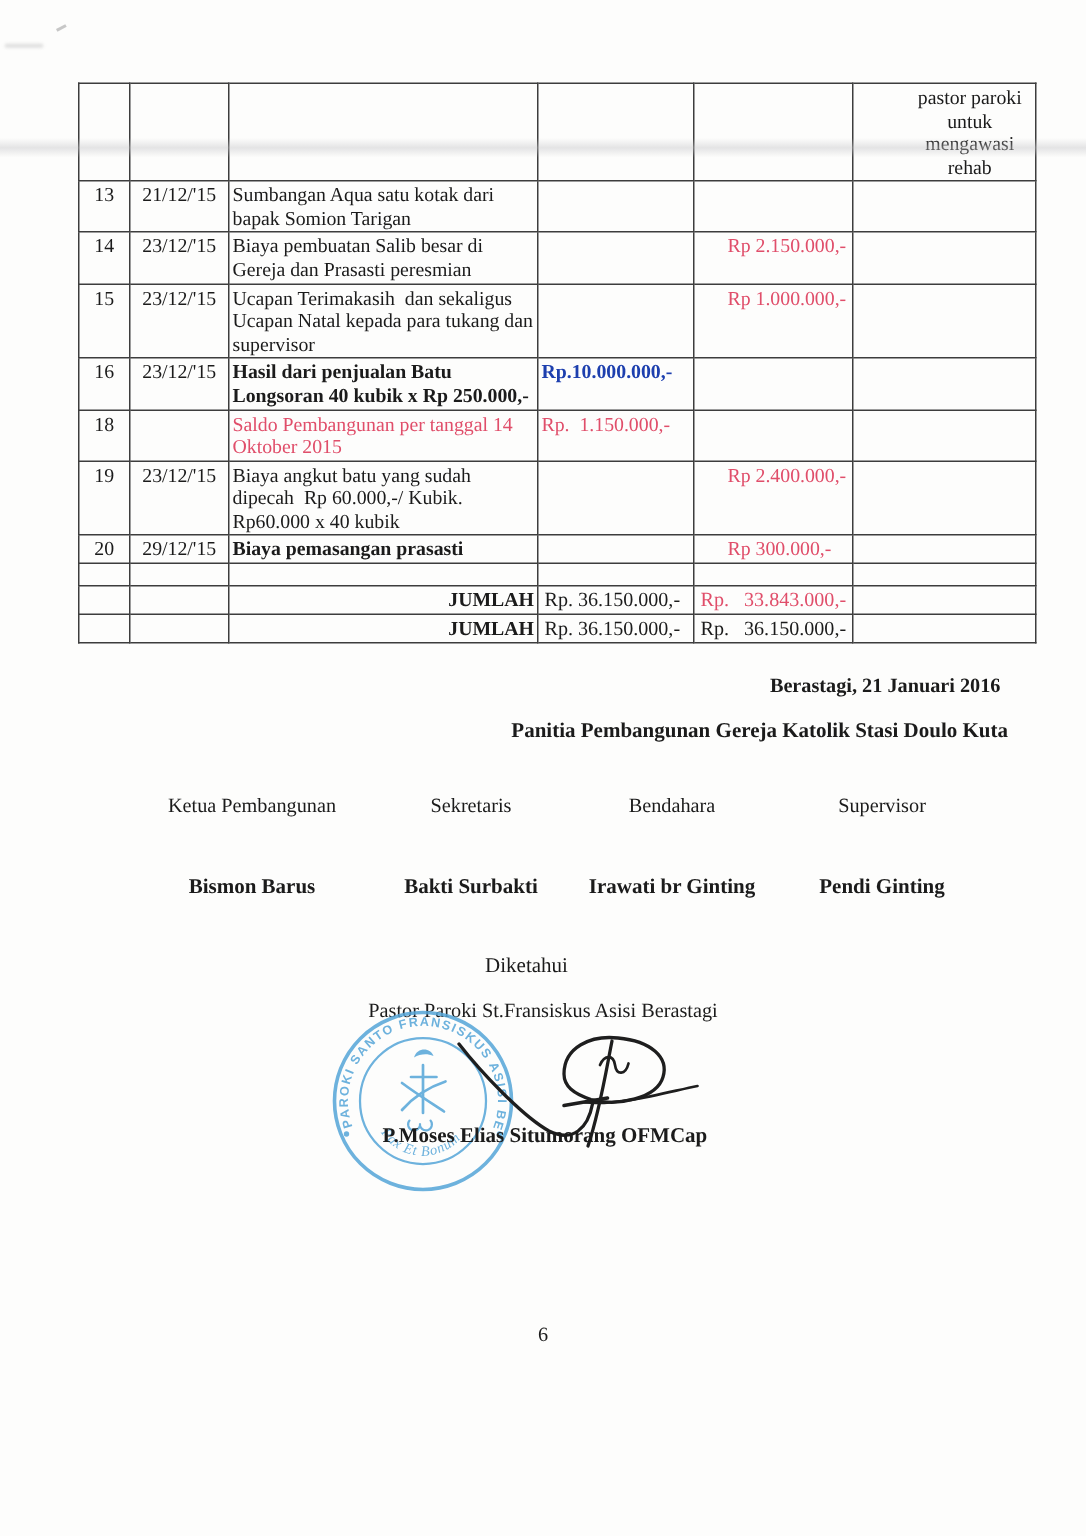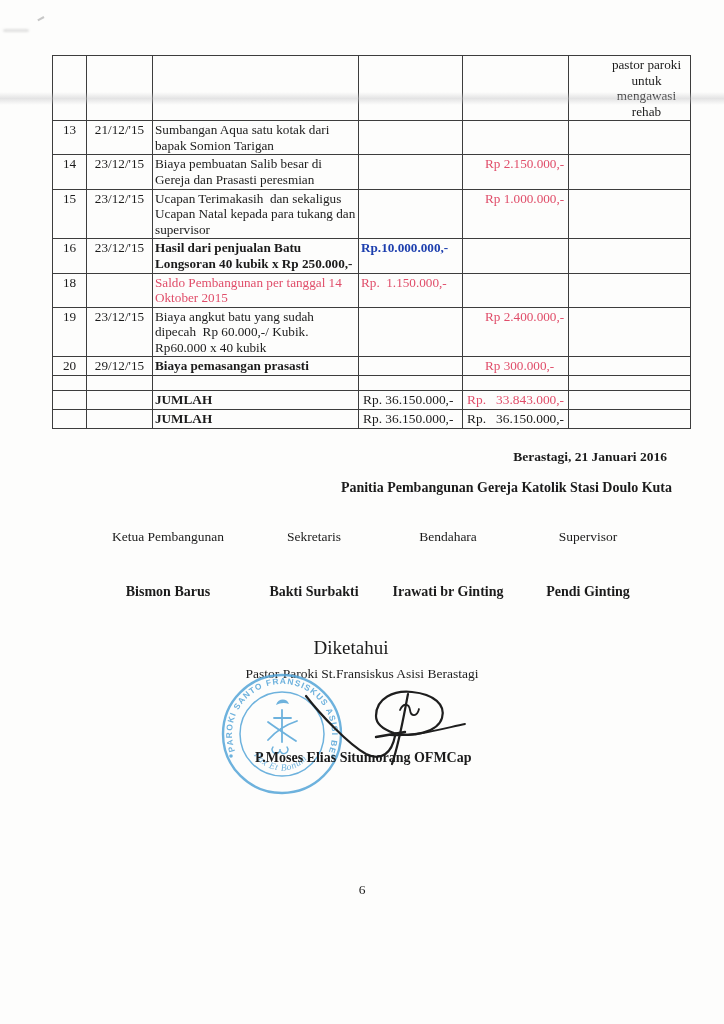--- a/index.html
+++ b/index.html
@@ -22,33 +22,33 @@
     border-collapse:collapse;table-layout:fixed;
     font-size:13.2px;line-height:1.18;
   }
   table.fin td{border:1px solid #3d3d3d;vertical-align:top;padding:1px 2px;overflow:hidden;}
   td.c-no{text-align:center;}
   td.c-date{text-align:center;white-space:nowrap;}
   td.c-desc{padding:1px 5px;white-space:pre-wrap;}
   td.c-amt{white-space:pre;padding-left:7px;}
   td.c-amt.ind{padding-left:22px;}
   tr.sum td.c-amt{padding-left:4px;font-size:13.4px;}
-  tr.sum td.c-desc{text-align:left;white-space:normal;}
+  tr.sum td.c-desc{text-align:right;white-space:normal;}
   tr.spacer td{height:12px;}
   .red{color:var(--amount-red,#e04e6a);margin-left:12px;}
   .blue{color:var(--amount-blue,#1d3fae);}
   .b{font-weight:bold;}
   
   .place-date{position:absolute;top:449px;right:57px;font-weight:bold;font-size:13.5px;}
   .committee-title{position:absolute;top:480px;left:0;width:672px;text-align:right;font-weight:bold;font-size:14px;}
   .sig-grid{position:absolute;left:86px;display:grid;grid-template-columns:164px 128px 140px 140px;}
   .sig-grid div{text-align:center;}
   .roles{top:529px;font-size:13.5px;}
   .names{top:584px;font-size:14px;font-weight:bold;}
-  .diketahui{position:absolute;top:637px;left:0;right:22px;text-align:center;font-size:19px;}
+  .diketahui{position:absolute;top:637px;left:0;right:22px;text-align:center;font-size:14px;}
   .pastor-line{position:absolute;top:666px;left:0;width:724px;text-align:center;font-size:13.5px;}
   .pastor-name{position:absolute;left:255px;top:750px;font-weight:bold;font-size:14px;z-index:4;}
   .page-num{position:absolute;top:882px;left:0;width:724px;text-align:center;font-size:13.5px;}
   
   .stamp{position:absolute;left:218px;top:670px;width:128px;height:128px;z-index:2;opacity:.85;}
   .signature{position:absolute;left:240px;top:680px;width:330px;height:95px;z-index:3;}
 </style>
 </head>
 <body>
 

